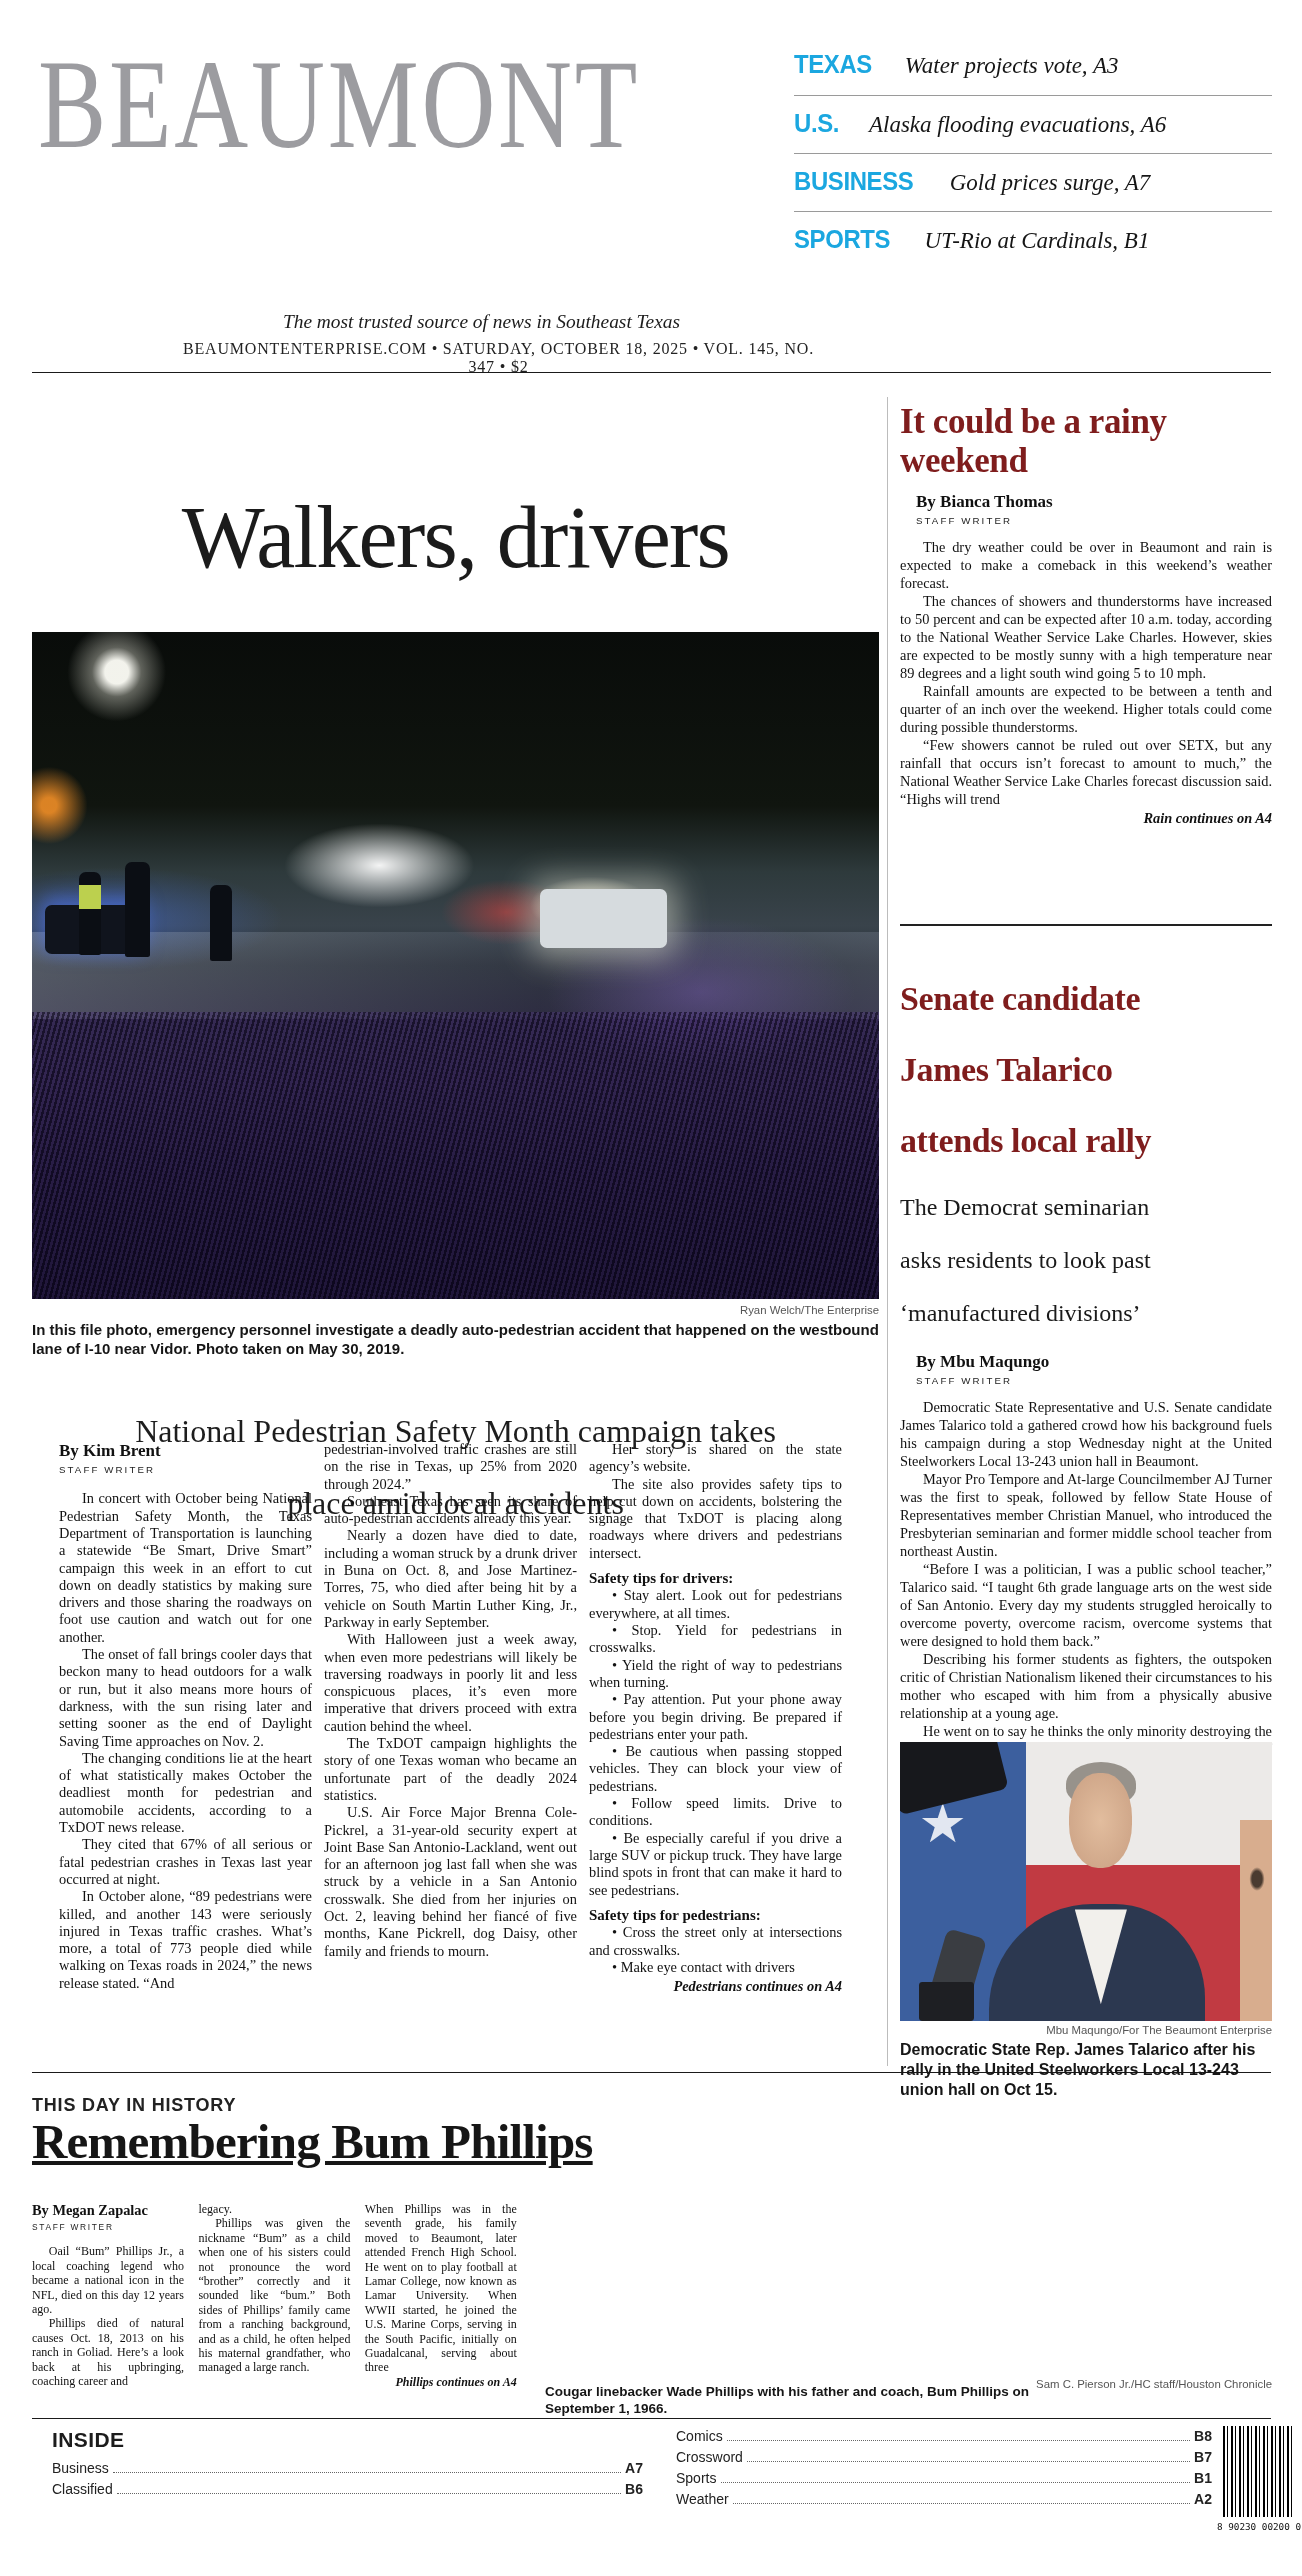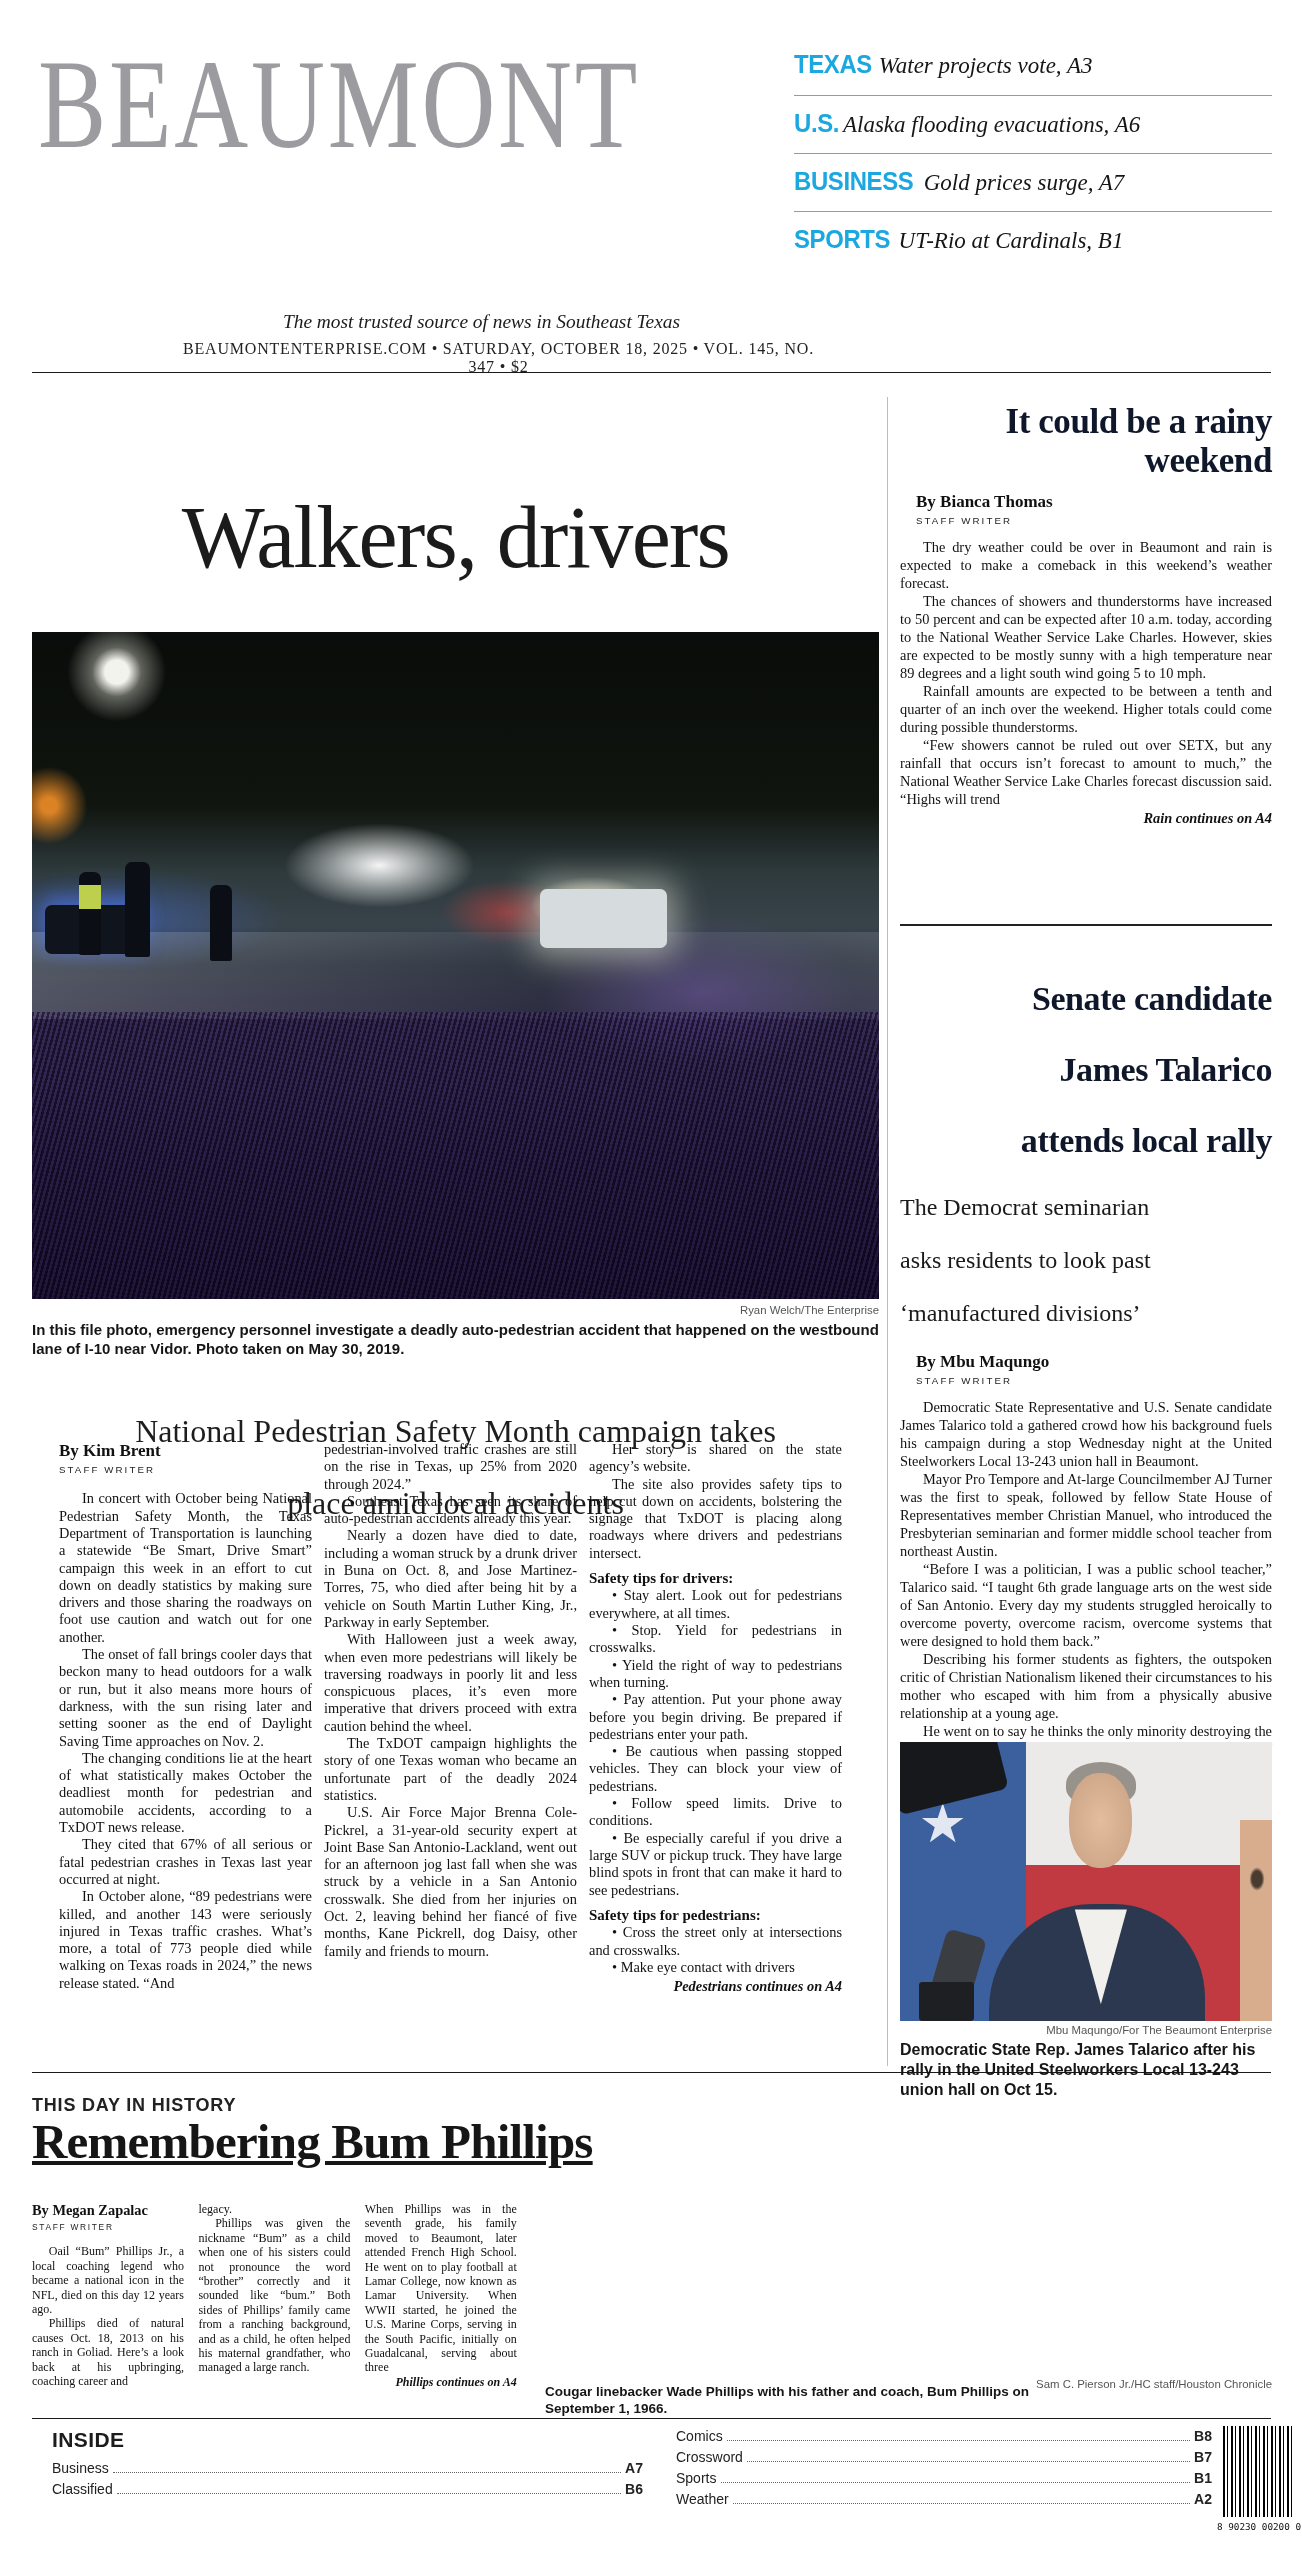--- a/index.html
+++ b/index.html
@@ -13,21 +13,21 @@
   .m1{top:8.4px;font-size:128px;color:#9c9ca0;letter-spacing:3.4px;}
   .m1 .mast-inner{transform:scaleX(0.80);}
   .m2{top:101px;font-size:157px;color:#38383c;letter-spacing:3.4px;}
   .m2 .mast-inner{transform:scaleX(0.67);}
   .tagline{position:absolute;top:279px;left:0;width:760px;text-align:center;padding-left:127px;box-sizing:border-box;
            font-style:italic;font-size:19.4px;color:#1c1c1c;}
   .dateline{position:absolute;top:308px;left:0;width:777px;text-align:center;padding-left:144px;box-sizing:border-box;
             font-size:16px;letter-spacing:0.8px;color:#222;}
   
   .teasers{position:absolute;left:794px;top:37px;width:478px;}
-  .teaser-row{display:flex;align-items:baseline;gap:0;height:58px;box-sizing:border-box;padding-top:12px;}
+  .teaser-row{display:flex;align-items:baseline;gap:26px;height:58px;box-sizing:border-box;padding-top:12px;}
   .teaser-row + .teaser-row{border-top:0.8px solid #9a9a9a;}
   .teaser-section{font-family:"Liberation Sans",sans-serif;font-weight:700;font-size:26px;letter-spacing:-0.4px;
                   display:inline-block;transform:scaleX(0.92);transform-origin:0 50%;}
   .teaser-text{font-style:italic;font-size:23px;color:#161616;white-space:nowrap;}
   
   .hrule{position:absolute;background:#1a1a1a;height:0.8px;}
   .hairline{position:absolute;background:#bcbcbc;}
   
   .main-headline{position:absolute;left:32px;top:407px;width:847px;text-align:center;
                  font-size:88px;line-height:0.98;letter-spacing:-1.7px;color:#1b1b1b;}
@@ -66,21 +66,21 @@
   
   .ped-cols{position:absolute;left:59px;top:1441px;width:821px;display:flex;gap:12px;}
   .ped-col{width:253px;flex:0 0 253px;}
   .body-text p{font-size:14.4px;line-height:17.3px;text-align:justify;text-indent:1.6em;margin:0;}
   .no-first-indent p:first-child{text-indent:0;}
   .tips-header{font-weight:700;font-size:15px;margin:8.4px 0 0 0;}
   .continuation{font-weight:700;font-style:italic;font-size:14.4px;text-align:right;margin-top:1.7px;}
   .byline-block{margin-bottom:15px;}
   
   .rail{position:absolute;left:900px;top:402px;width:372px;}
-  .rail-headline{font-weight:700;font-size:35px;line-height:39px;letter-spacing:-0.4px;color:#0f172a;text-align:right;}
+  .rail-headline{font-weight:700;font-size:35px;line-height:39px;letter-spacing:-0.4px;color:#7f1d1d;}
   .rail-byline{margin:12px 0 12px 16px;}
   .rail-body p{font-size:14.4px;line-height:18px;text-align:justify;text-indent:1.6em;margin:0;}
   .t-block{position:absolute;left:900px;top:946px;width:372px;}
   .t-deck{font-size:24px;line-height:29px;color:#1a1a1a;margin:12px 0 0 0;}
   .rail-photo-block{position:absolute;left:900px;top:1742px;width:372px;}
   .tphoto{position:relative;width:372px;height:279px;overflow:hidden;background:#3c5f9e;}
   .tp{position:absolute;}
   .tflag-white{left:34%;right:0;top:0;height:44%;background:#eceae8;}
   .tflag-red{left:34%;right:0;top:44%;bottom:0;background:#c13a42;}
   .tstar{left:5%;top:18%;font-size:54px;color:rgba(255,255,255,.85);}

